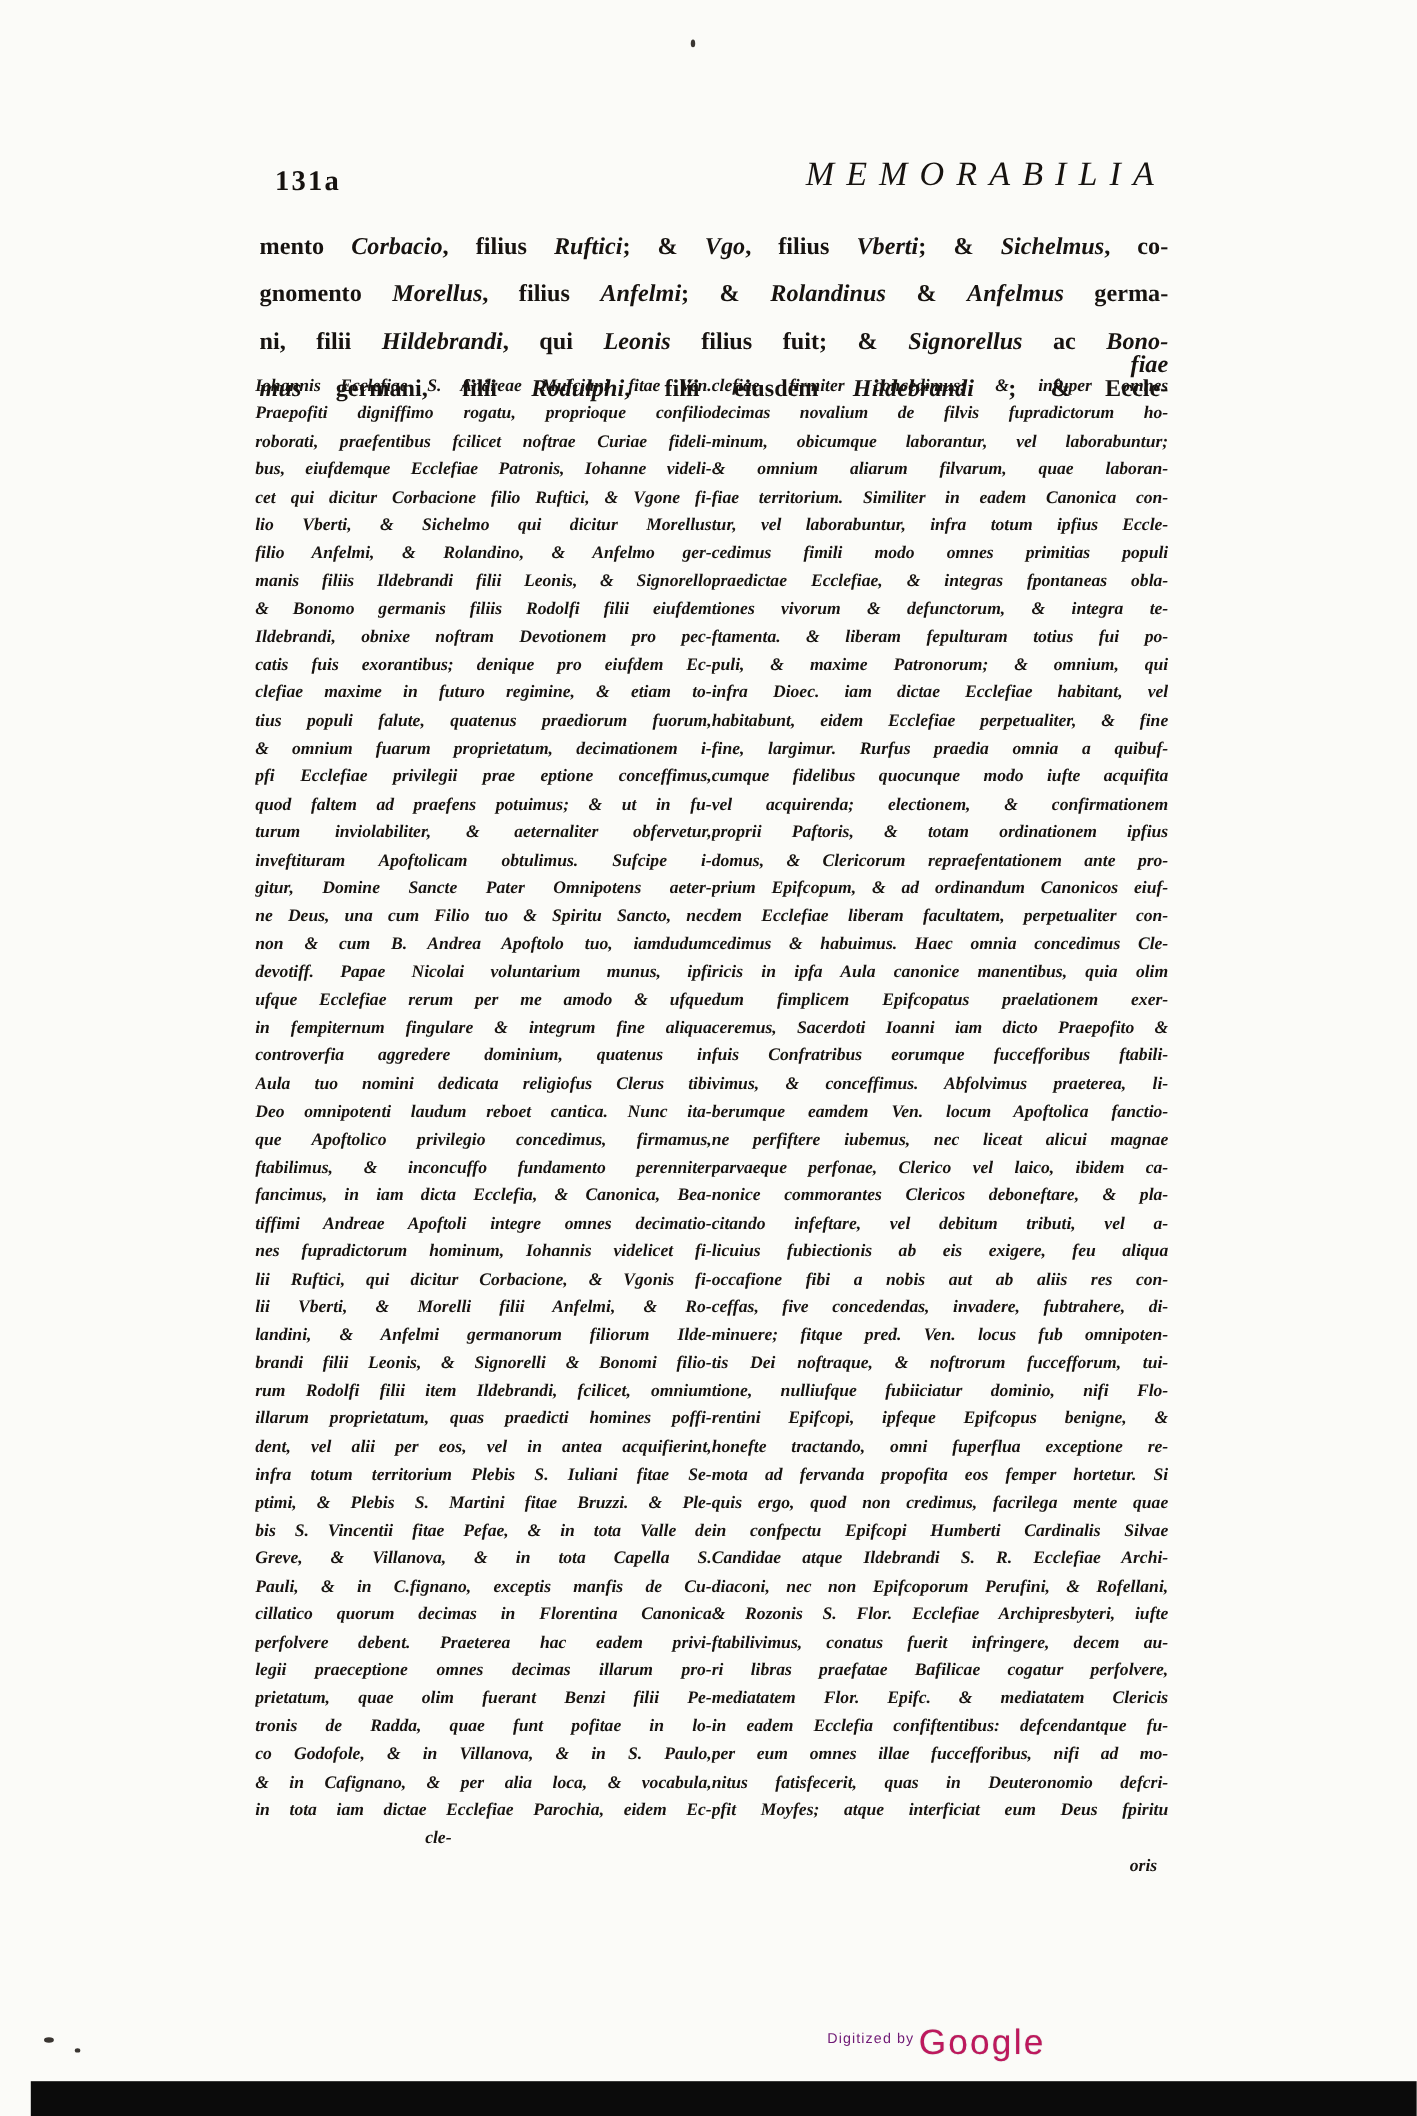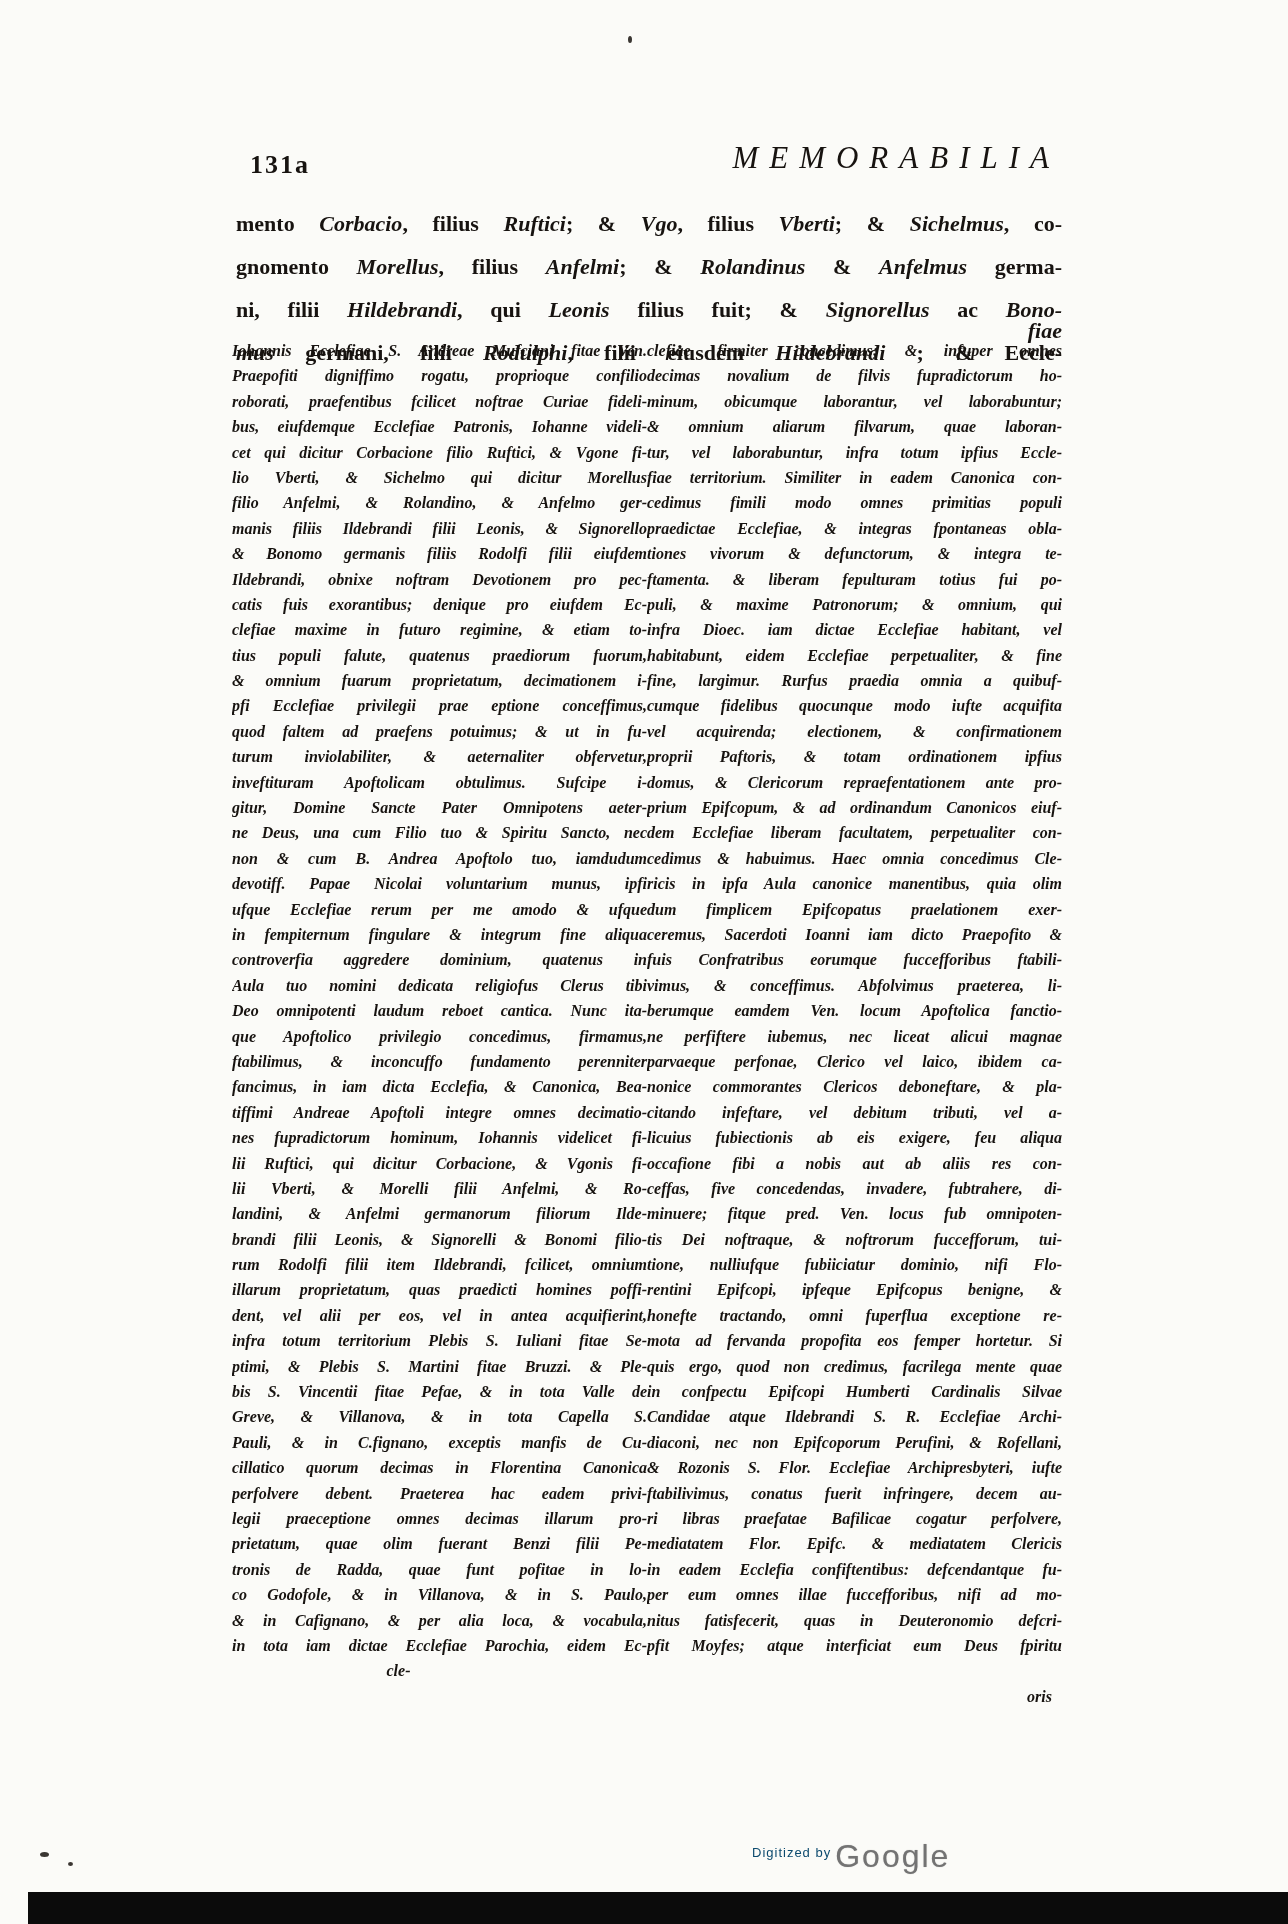--- a/index.html
+++ b/index.html
@@ -22,22 +22,22 @@
 
   
   .columns{position:absolute;left:232px;top:338px;width:830px;display:flex;}
   .col{flex:1;font-style:italic;font-weight:bold;font-size:16px;line-height:25.4px;}
   .col .tline{text-align:justify;text-align-last:justify;height:25.4px;overflow:hidden;}
   .catchword-left{position:absolute;left:216px;top:1662px;width:407px;text-align:center;font-style:italic;font-weight:bold;font-size:16px;padding-right:42px;box-sizing:border-box;}
   .catchword-right{position:absolute;left:655px;top:1688px;width:407px;text-align:right;font-style:italic;font-weight:bold;font-size:16px;padding-right:10px;box-sizing:border-box;}
 
   
   .watermark{position:absolute;left:752px;top:1838px;color:var(--wm);white-space:nowrap;}
-  .wm-small{font-family:"Liberation Sans","DejaVu Sans",sans-serif;font-size:13px;vertical-align:10px;letter-spacing:1px;color:#0c4a6e;}
-  .wm-logo{font-family:"Liberation Sans","DejaVu Sans",sans-serif;font-size:32px;letter-spacing:2px;color:#737373;text-shadow:0 0 1px #b5b5b3;}
+  .wm-small{font-family:"Liberation Sans","DejaVu Sans",sans-serif;font-size:13px;vertical-align:10px;letter-spacing:1px;color:#701a75;}
+  .wm-logo{font-family:"Liberation Sans","DejaVu Sans",sans-serif;font-size:32px;letter-spacing:2px;color:#be185d;text-shadow:0 0 1px #b5b5b3;}
   .bottom-bar{position:absolute;left:28px;top:1892px;width:1260px;height:32px;background:var(--bar);}
   .speck{position:absolute;background:#3a3632;border-radius:50%;}
   .speck-a{left:628px;top:36px;width:4px;height:7px;}
   .speck-b{left:40px;top:1852px;width:9px;height:5px;}
   .speck-c{left:68px;top:1862px;width:5px;height:4px;}
 </style>
 </head>
 <body>
 
 <div class="scan-page">
@@ -106,22 +106,22 @@
         <div class="tline">tronis de Radda, quae funt pofitae in lo-</div>
         <div class="tline">co Godofole, &amp; in Villanova, &amp; in S. Paulo,</div>
         <div class="tline">&amp; in Cafignano, &amp; per alia loca, &amp; vocabula,</div>
         <div class="tline">in tota iam dictae Ecclefiae Parochia, eidem Ec-</div>
       </div>
     <div class="col">
         <div class="tline">clefiae firmiter concedimus; &amp; infuper omnes</div>
         <div class="tline">decimas novalium de filvis fupradictorum ho-</div>
         <div class="tline">minum, obicumque laborantur, vel laborabuntur;</div>
         <div class="tline">&amp; omnium aliarum filvarum, quae laboran-</div>
+        <div class="tline">fiae territorium. Similiter in eadem Canonica con-</div>
         <div class="tline">tur, vel laborabuntur, infra totum ipfius Eccle-</div>
-        <div class="tline">fiae territorium. Similiter in eadem Canonica con-</div>
         <div class="tline">cedimus fimili modo omnes primitias populi</div>
         <div class="tline">praedictae Ecclefiae, &amp; integras fpontaneas obla-</div>
         <div class="tline">tiones vivorum &amp; defunctorum, &amp; integra te-</div>
         <div class="tline">ftamenta. &amp; liberam fepulturam totius fui po-</div>
         <div class="tline">puli, &amp; maxime Patronorum; &amp; omnium, qui</div>
         <div class="tline">infra Dioec. iam dictae Ecclefiae habitant, vel</div>
         <div class="tline">habitabunt, eidem Ecclefiae perpetualiter, &amp; fine</div>
         <div class="tline">fine, largimur. Rurfus praedia omnia a quibuf-</div>
         <div class="tline">cumque fidelibus quocunque modo iufte acquifita</div>
         <div class="tline">vel acquirenda; electionem, &amp; confirmationem</div>

